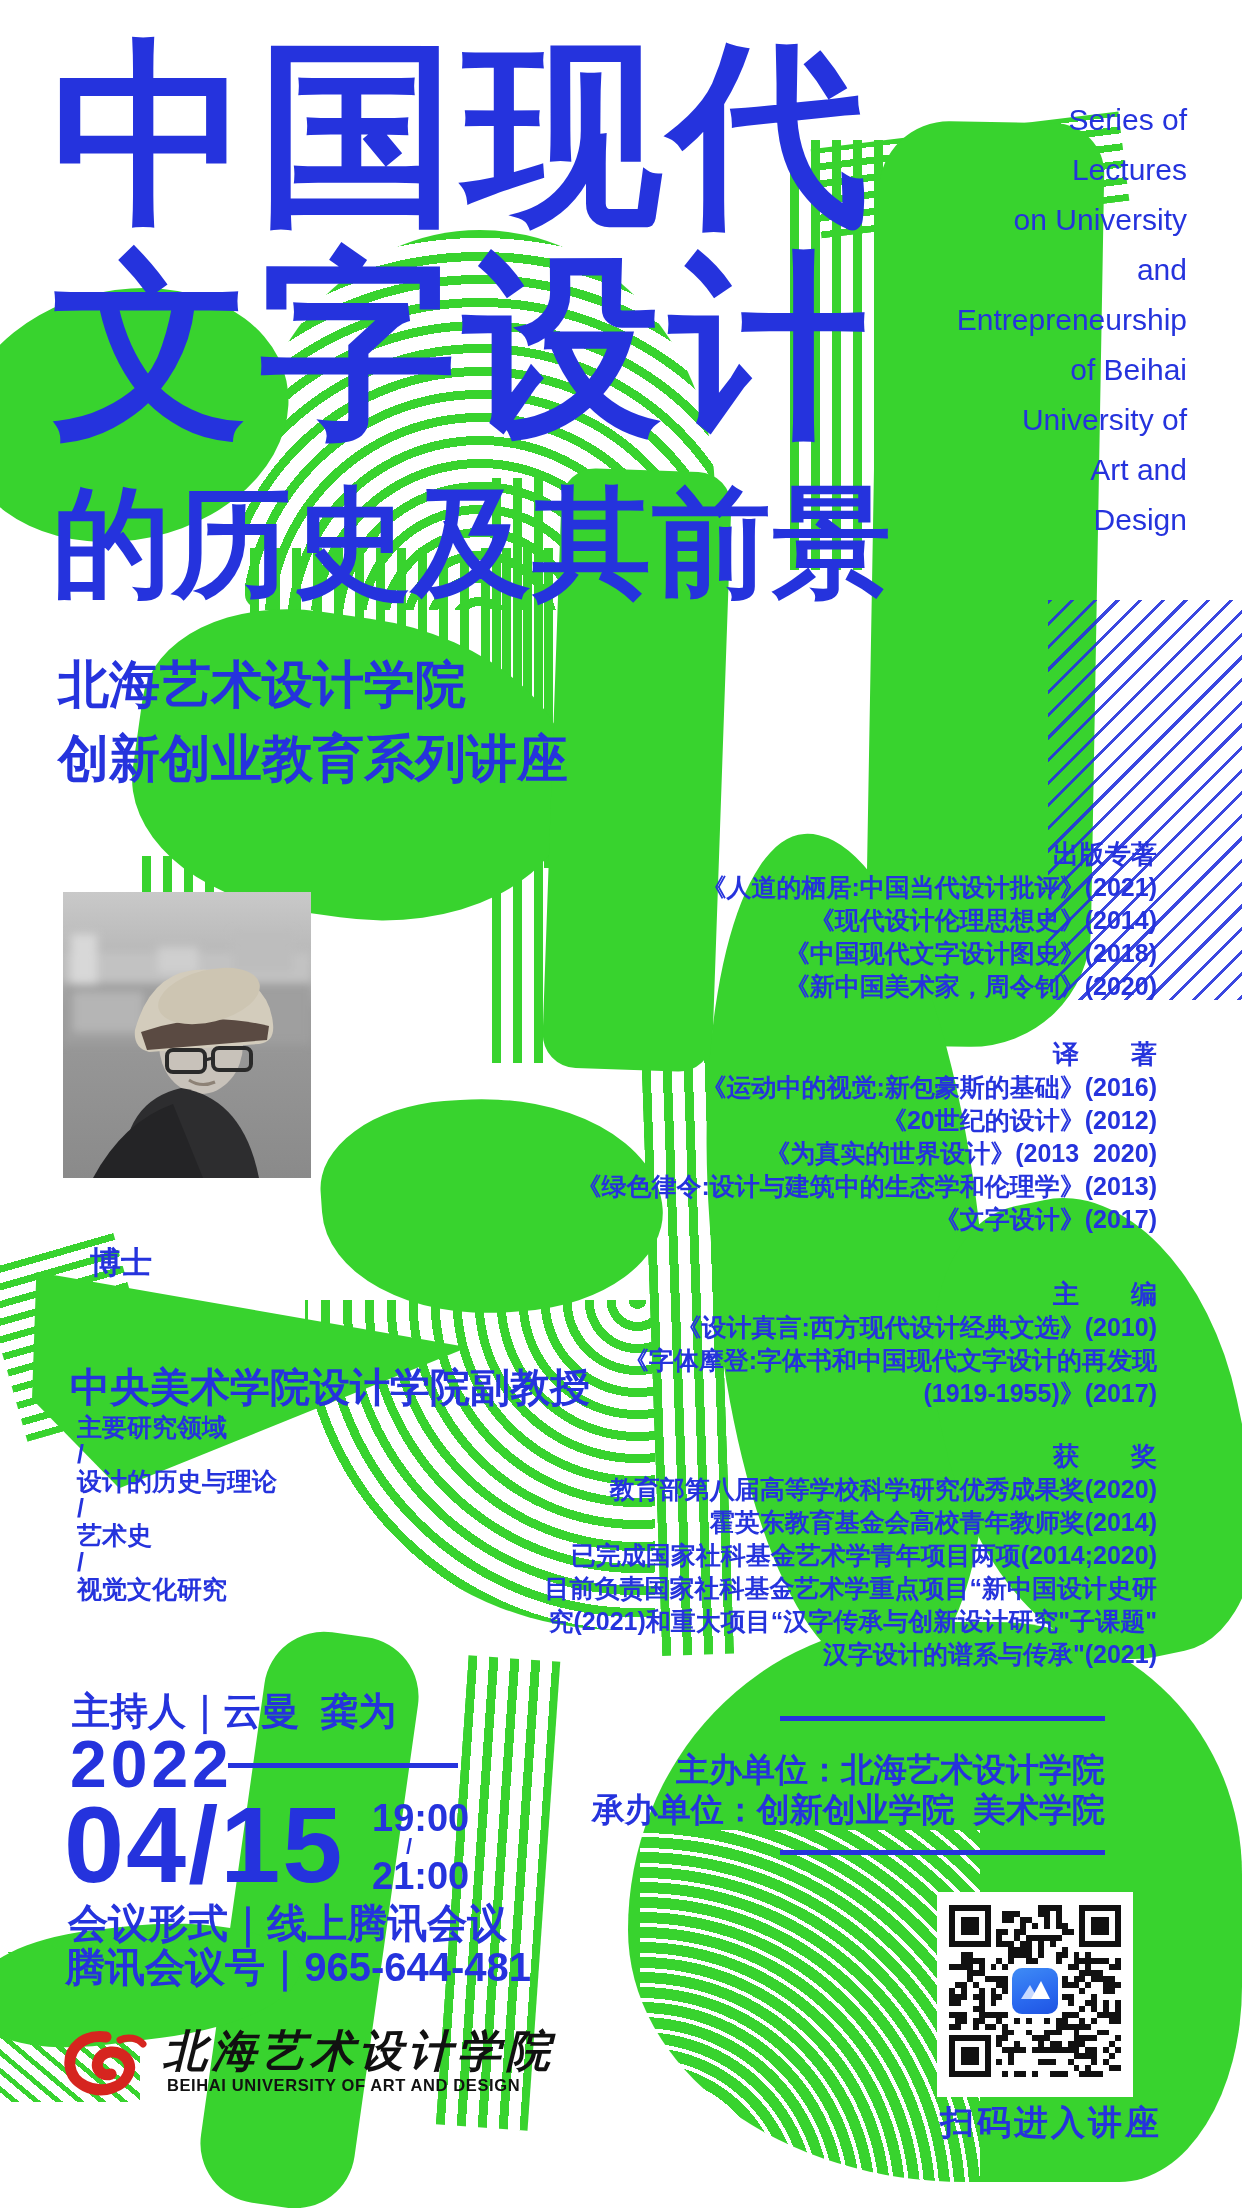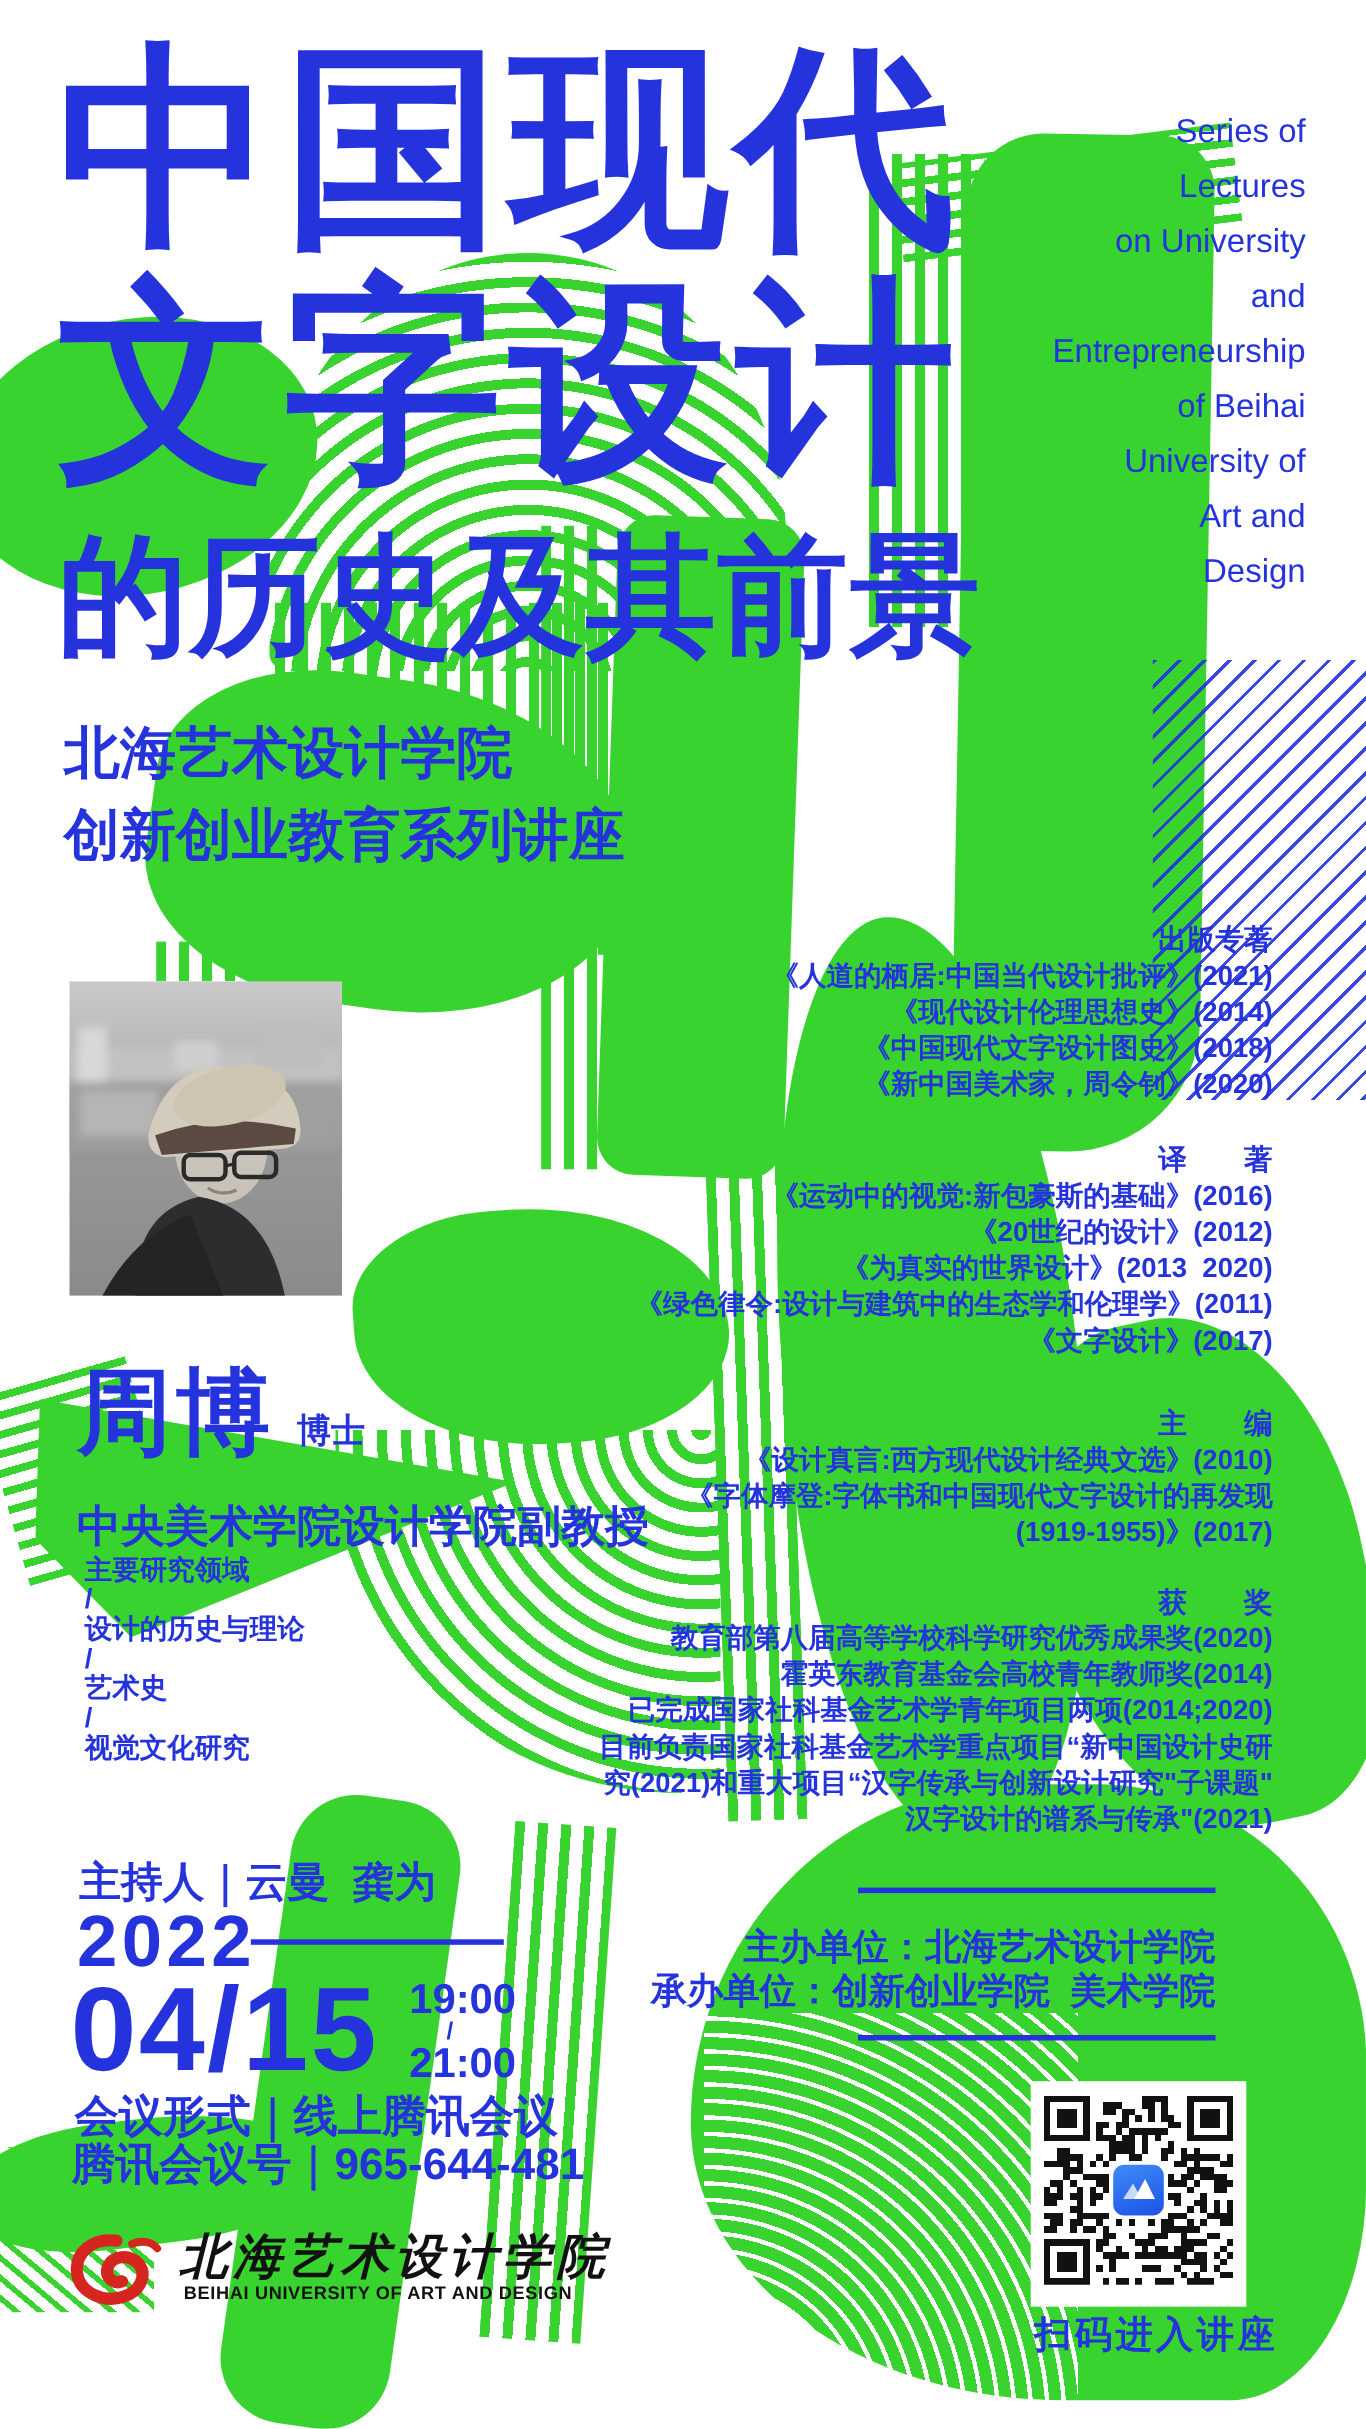--- a/index.html
+++ b/index.html
@@ -124,21 +124,21 @@
     <div class="pre">《现代设计伦理思想史》(2014)</div>
     <div class="pre">《中国现代文字设计图史》(2018)</div>
     <div class="pre">《新中国美术家，周令钊》(2020)</div>
   </div>
 
   <div class="c rcol" style="top:1038px;">
     <div class="hd">译　　著</div>
     <div class="pre">《运动中的视觉:新包豪斯的基础》(2016)</div>
     <div class="pre">《20世纪的设计》(2012)</div>
     <div class="pre">《为真实的世界设计》(2013  2020)</div>
-    <div class="pre">《绿色律令:设计与建筑中的生态学和伦理学》(2011)</div>
+    <div class="pre">《绿色律令:设计与建筑中的生态学和伦理学》(2013)</div>
     <div class="pre">《文字设计》(2017)</div>
   </div>
 
   <div class="c rcol" style="top:1278px;">
     <div class="hd">主　　编</div>
     <div class="pre">《设计真言:西方现代设计经典文选》(2010)</div>
     <div class="pre">《字体摩登:字体书和中国现代文字设计的再发现</div>
     <div class="pre">(1919-1955)》(2017)</div>
   </div>
 
@@ -181,21 +181,20 @@
       <path d="M78 140 Q140 118 206 134 L204 148 L84 158 Z" fill="#5a4a42"></path>
       <ellipse cx="146" cy="104" rx="52" ry="26" fill="#cdc5b2" transform="rotate(-14 146 104)"></ellipse>
       <rect x="104" y="158" width="38" height="22" rx="6" fill="none" stroke="#2a2a2a" stroke-width="4"></rect>
       <rect x="150" y="156" width="38" height="22" rx="6" fill="none" stroke="#2a2a2a" stroke-width="4"></rect>
       <path d="M142 168 L150 166" stroke="#2a2a2a" stroke-width="3"></path>
       <path d="M126 188 Q138 196 152 190" stroke="#8d8276" stroke-width="3" fill="none"></path>
     </svg>
   </div>
 
   <div class="c spk-name">
-    <span class="nm">周博</span>
     <span class="dg">博士</span>
   </div>
   <div class="c spk-pos">中央美术学院设计学院副教授</div>
   <div class="c spk-research">
     <div>主要研究领域</div>
     <div>/</div>
     <div>设计的历史与理论</div>
     <div>/</div>
     <div>艺术史</div>
     <div>/</div>

